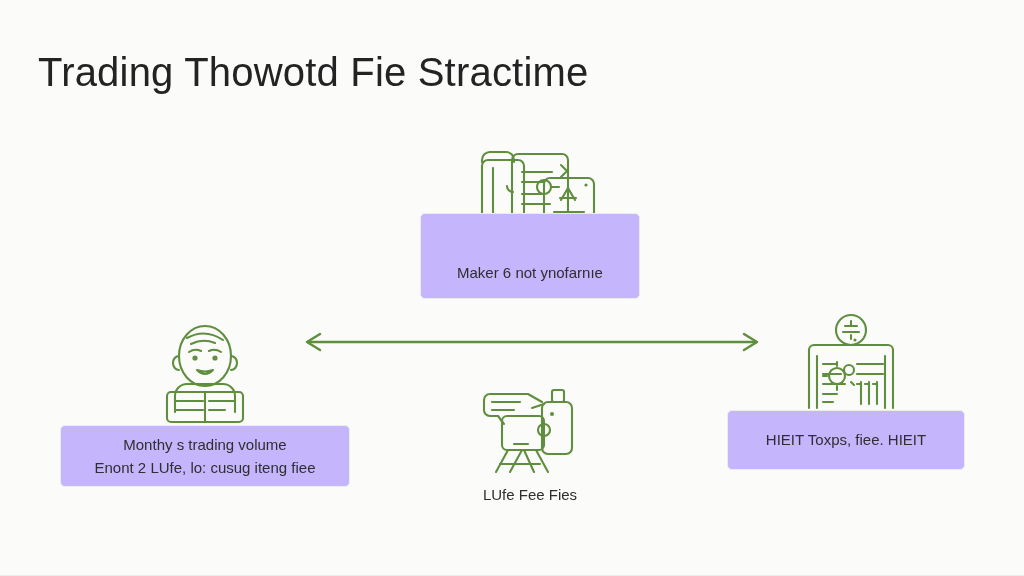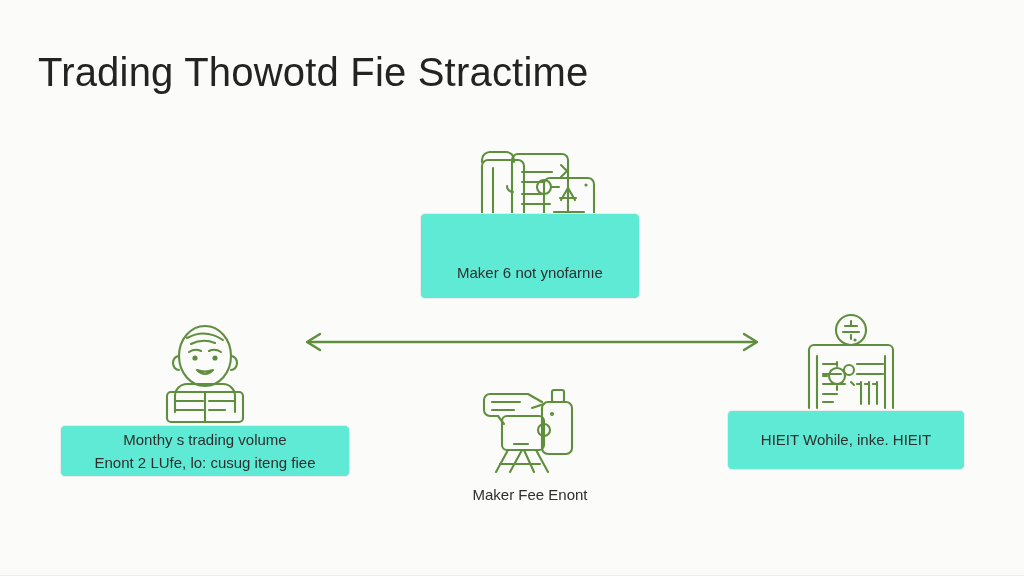--- a/index.html
+++ b/index.html
@@ -30,21 +30,21 @@
     font-size: 40px;
     font-weight: 300;
     letter-spacing: 0.2px;
     color: #232323;
     white-space: nowrap;
   }
 
   
   .card {
     position: absolute;
-    background: #5eead4;
+    background: #c4b5fd;
     border: 1px solid #ececec;
     border-radius: 5px;
     box-sizing: border-box;
     display: flex;
     flex-direction: column;
     align-items: center;
     justify-content: center;
     text-align: center;
     color: #2f2f2f;
     font-size: 15px;
@@ -60,21 +60,21 @@
     top: 213px;
     width: 220px;
     height: 86px;
     justify-content: flex-end;
     padding-bottom: 14px;
   }
   #card-left {
     left: 60px;
     top: 425px;
     width: 290px;
-    height: 52px;
+    height: 62px;
   }
   #card-right {
     left: 727px;
     top: 410px;
     width: 238px;
     height: 60px;
   }
 
   
   #caption-center {
@@ -221,21 +221,21 @@
       <path d="M68 70 v22"></path>
       <path d="M76 70 v22"></path>
       <path d="M84 70 v22"></path>
       <path d="M64 72 h4"></path>
       <path d="M72 72 h4"></path>
       <path d="M80 72 h4"></path>
     </svg>
   </div>
 
   <div class="card" id="card-right">
-    <span class="line">HIEIT Wohile, inke. HIEIT</span>
+    <span class="line">HIEIT Toxps, fiee. HIEIT</span>
   </div>
 
   <div class="icon" id="icon-machine">
     <svg width="120" height="104" viewBox="0 0 120 104" fill="none" stroke="#5f8e3e" stroke-width="2.1" stroke-linecap="round" stroke-linejoin="round">
 
       <path d="M14 28 a6 6 0 0 1 6 -6 h38 l14 8"></path>
       <path d="M14 28 v10 a6 6 0 0 0 6 6 h8"></path>
       <path d="M22 30 h28"></path>
       <path d="M22 38 h22"></path>
       <path d="M28 44 l6 8"></path>
@@ -250,15 +250,15 @@
       <path d="M62 36 l12 -4"></path>
 
       <path d="M38 78 L26 100"></path>
       <path d="M54 78 L64 100"></path>
       <path d="M52 78 L40 100"></path>
       <path d="M66 78 L78 100"></path>
       <path d="M30 92 h40"></path>
     </svg>
   </div>
 
-  <div id="caption-center">Maker Fee Enont</div>
+  <div id="caption-center">LUfe Fee Fies</div>
 
 </div>
 
 </body></html>

